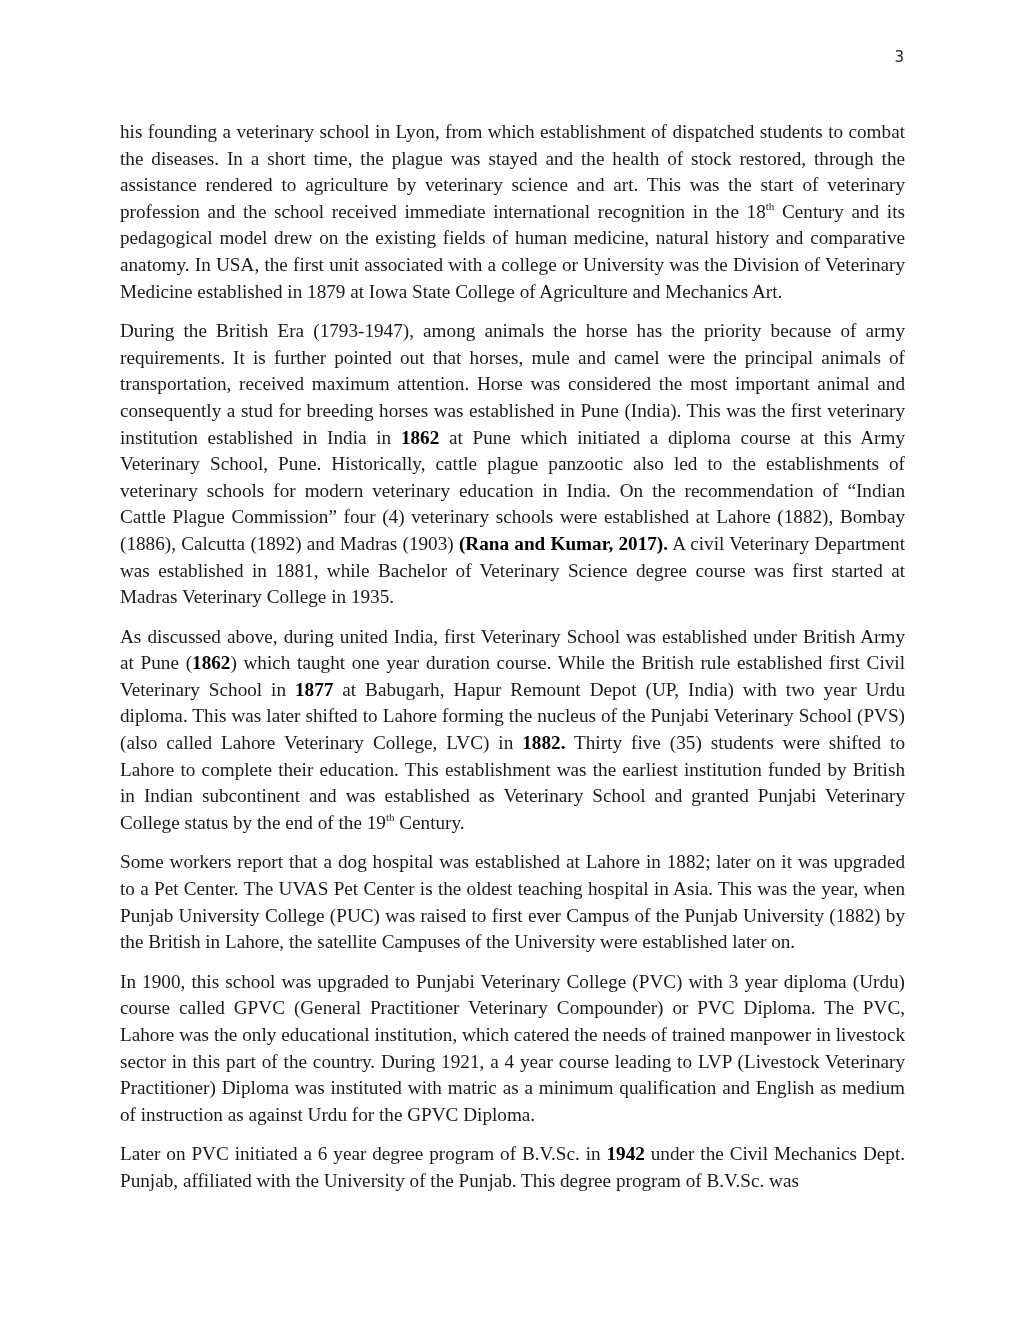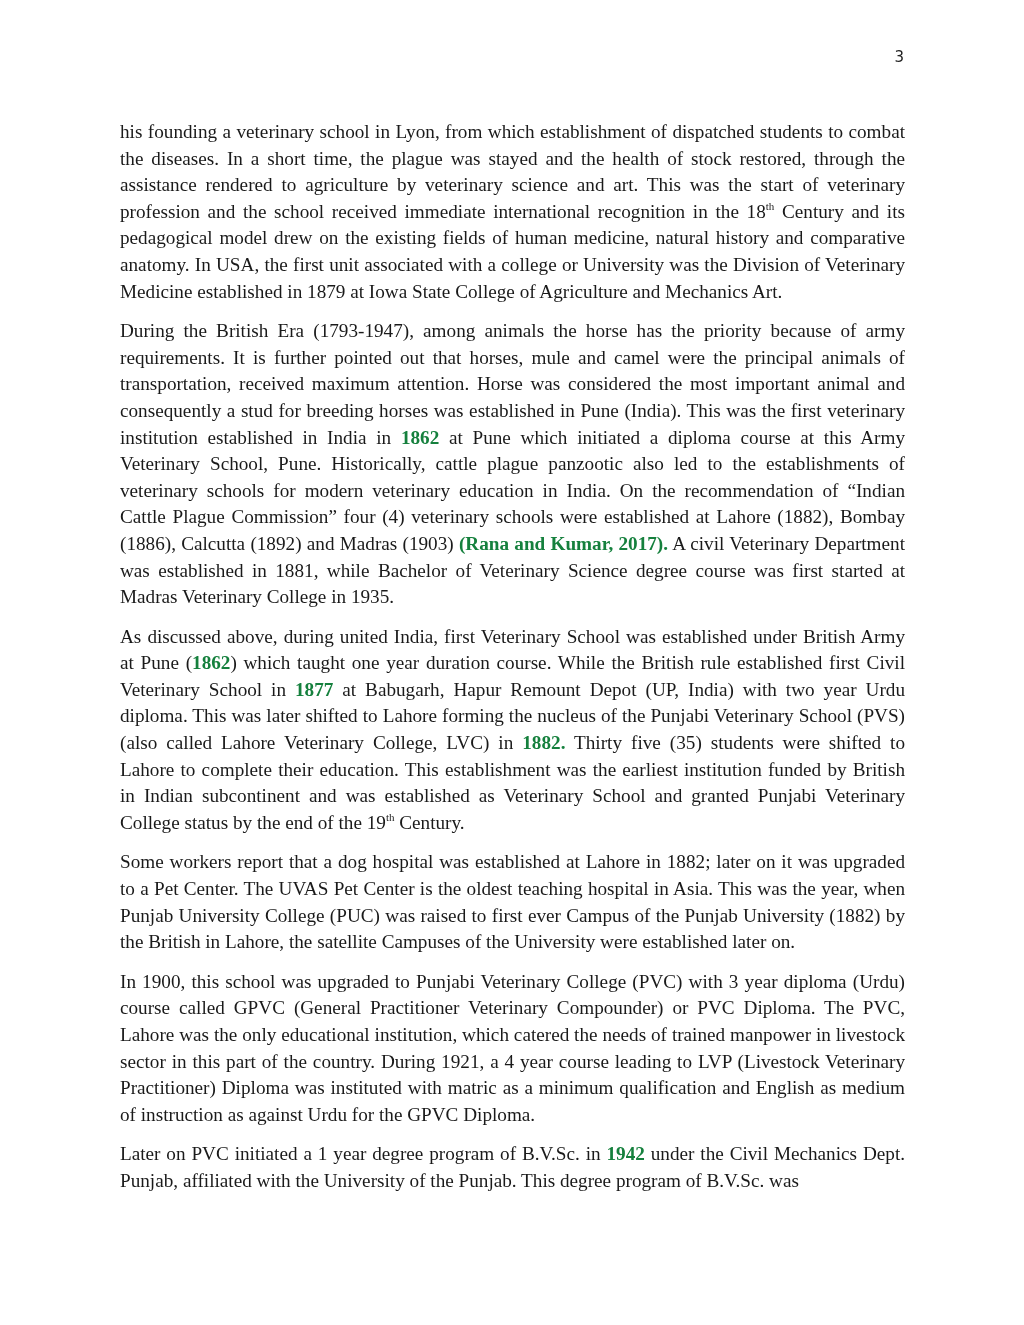--- a/index.html
+++ b/index.html
@@ -12,30 +12,30 @@
       font-family: "DejaVu Sans", sans-serif; font-size: 15px; color: #222;
     }
     .body-text {
       position: absolute; left: 120px; top: 119px; width: 785px;
       font-family: "Liberation Serif", serif;
       font-size: 19.2px; line-height: 26.6px; color: #1a1a1a;
       text-align: justify;
       transform-origin: 0 0;
     }
     .para { margin: 0 0 13px 0; }
-    .para b { font-weight: bold; color: #15803d; }
+    .para b { font-weight: bold; color: #000000; }
     sup { font-size: 11px; line-height: 0; vertical-align: 8px; }
   </style>
 </head>
 <body>
 
 <div class="page">
   <div class="page-number">3</div>
 
   <div class="body-text">
     <p class="para"><span>his founding a veterinary school in Lyon, from which establishment of dispatched students to combat the diseases. In a short time, the plague was stayed and the health of stock restored, through the assistance rendered to agriculture by veterinary science and art. This was the start of veterinary profession and the school received immediate international recognition in the 18</span><sup>th</sup><span> Century and its pedagogical model drew on the existing fields of human medicine, natural history and comparative anatomy. In USA, the first unit associated with a college or University was the Division of Veterinary Medicine established in 1879 at Iowa State College of Agriculture and Mechanics Art.</span></p>
     <p class="para"><span>During the British Era (1793-1947), among animals the horse has the priority because of army requirements. It is further pointed out that horses, mule and camel were the principal animals of transportation, received maximum attention. Horse was considered the most important animal and consequently a stud for breeding horses was established in Pune (India). This was the first veterinary institution established in India in </span><b>1862</b><span> at Pune which initiated a diploma course at this Army Veterinary School, Pune. Historically, cattle plague panzootic also led to the establishments of veterinary schools for modern veterinary education in India. On the recommendation of “Indian Cattle Plague Commission” four (4) veterinary schools were established at Lahore (1882), Bombay (1886), Calcutta (1892) and Madras (1903) </span><b>(Rana and Kumar, 2017).</b><span> A civil Veterinary Department was established in 1881, while Bachelor of Veterinary Science degree course was first started at Madras Veterinary College in 1935.</span></p>
     <p class="para"><span>As discussed above, during united India, first Veterinary School was established under British Army at Pune (</span><b>1862</b><span>) which taught one year duration course. While the British rule established first Civil Veterinary School in </span><b>1877</b><span> at Babugarh, Hapur Remount Depot (UP, India) with two year Urdu diploma. This was later shifted to Lahore forming the nucleus of the Punjabi Veterinary School (PVS) (also called Lahore Veterinary College, LVC) in </span><b>1882.</b><span> Thirty five (35) students were shifted to Lahore to complete their education. This establishment was the earliest institution funded by British in Indian subcontinent and was established as Veterinary School and granted Punjabi Veterinary College status by the end of the 19</span><sup>th</sup><span> Century.</span></p>
     <p class="para"><span>Some workers report that a dog hospital was established at Lahore in 1882; later on it was upgraded to a Pet Center. The UVAS Pet Center is the oldest teaching hospital in Asia. This was the year, when Punjab University College (PUC) was raised to first ever Campus of the Punjab University (1882) by the British in Lahore, the satellite Campuses of the University were established later on.</span></p>
     <p class="para"><span>In 1900, this school was upgraded to Punjabi Veterinary College (PVC) with 3 year diploma (Urdu) course called GPVC (General Practitioner Veterinary Compounder) or PVC Diploma. The PVC, Lahore was the only educational institution, which catered the needs of trained manpower in livestock sector in this part of the country. During 1921, a 4 year course leading to LVP (Livestock Veterinary Practitioner) Diploma was instituted with matric as a minimum qualification and English as medium of instruction as against Urdu for the GPVC Diploma.</span></p>
-    <p class="para"><span>Later on PVC initiated a 1 year degree program of B.V.Sc. in </span><b>1942</b><span> under the Civil Mechanics Dept. Punjab, affiliated with the University of the Punjab. This degree program of B.V.Sc. was</span></p>
+    <p class="para"><span>Later on PVC initiated a 6 year degree program of B.V.Sc. in </span><b>1942</b><span> under the Civil Mechanics Dept. Punjab, affiliated with the University of the Punjab. This degree program of B.V.Sc. was</span></p>
   </div>
 </div>
 
 </body></html>

